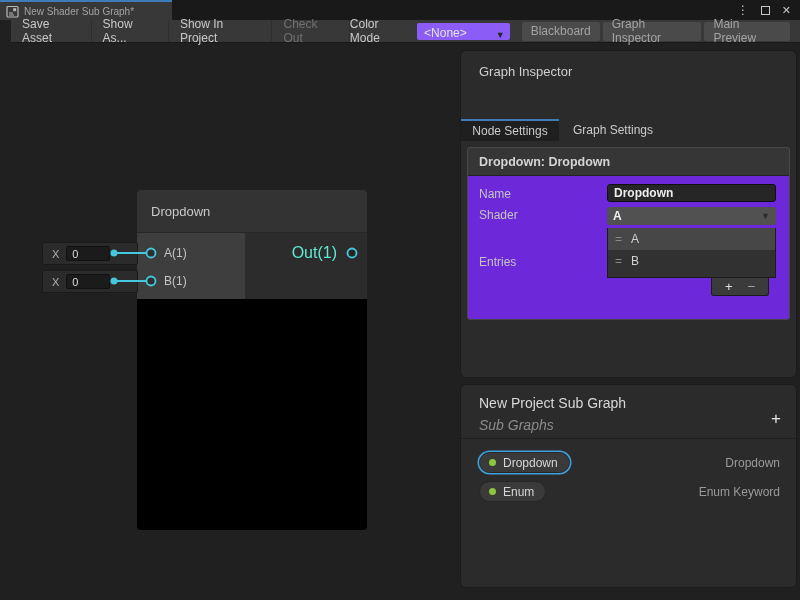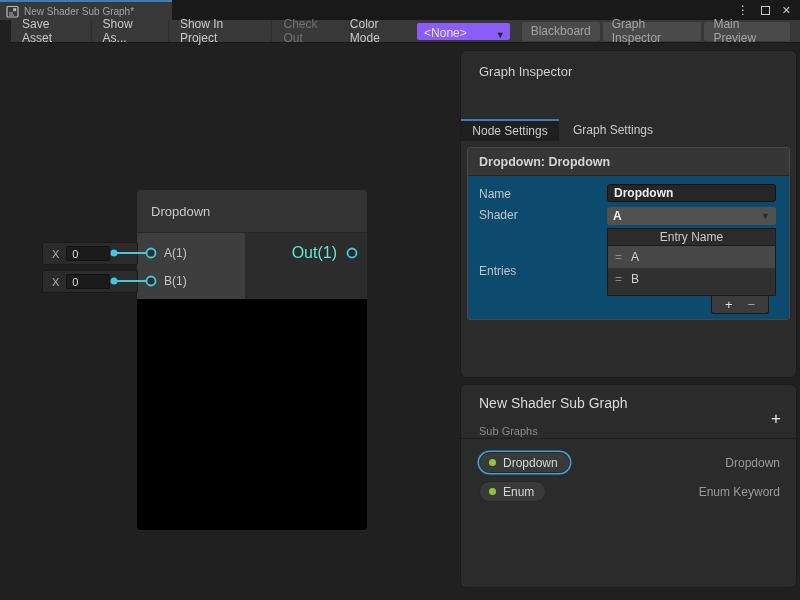--- a/index.html
+++ b/index.html
@@ -73,21 +73,21 @@
 
   
   .panel { position:absolute; left:460px; width:337px; background:#2b2b2b; border:1px solid #1b1b1b; border-radius:6px; z-index:3; }
   .inspector { top:50px; height:328px; }
   .insp-header { padding:13px 0 0 18px; font-size:13px; color:#cfcfcf; height:28px; }
   .insp-tabs { display:flex; height:22px; margin-top:40px; font-size:12px; }
   .tab { display:flex; align-items:center; justify-content:center; color:#cbcbcb; }
   .tab.active { width:98px; background:#1f1f1f; border-top:2px solid #3e7cb8; }
   .tab.inactive { width:108px; }
 
-  .section { margin:6px; border:1px solid #484848; border-radius:3px; height:173px; background:#0c4a6e; }
+  .section { margin:6px; border:1px solid #484848; border-radius:3px; height:173px; background:#6d28d9; }
   .sec-header {
     height:28px; background:#363636; border-bottom:1px solid #242424; border-radius:2px 2px 0 0;
     display:flex; align-items:center; padding-left:11px; font-size:12.5px; font-weight:bold; color:#d4d4d4;
   }
   .sec-body { padding:8px 13px 0 11px; }
   .frow { display:flex; margin-bottom:3px; }
   .flabel { width:128px; font-size:12px; color:#c4c4c4; padding-top:3px; flex-shrink:0; }
   .fcontrol { flex:1; min-width:0; }
   .text-field {
     height:18px; background:#262626; border:1px solid #101010; border-radius:3px;
@@ -113,21 +113,21 @@
     border-radius:0 0 3px 3px; margin-left:auto; margin-right:7px;
     display:flex; align-items:center; justify-content:center; gap:15px;
   }
   .lf-add { font-size:13px; color:#e0e0e0; line-height:1; }
   .lf-remove { font-size:13px; color:#a8a8a8; line-height:1; }
 
   
   .blackboard { top:384px; height:204px; }
   .bb-header { position:relative; height:54px; padding:10px 0 0 18px; border-bottom:1px solid #202020; }
   .bb-title { font-size:14px; color:#d8d8d8; }
-  .bb-sub { font-size:11px; color:#8b8b8b; margin-top:14px; }
+  .bb-sub { font-size:14px; color:#8b8b8b; margin-top:6px;font-style:italic; }
   .bb-plus { position:absolute; right:15px; top:25px; font-size:17px; color:#e6e6e6; line-height:1; }
   .bb-rows { padding-top:9px; }
   .bb-row { height:29px; display:flex; align-items:center; padding:0 16px 0 18px; }
   .pill {
     display:inline-flex; align-items:center; gap:7px; height:21px; padding:0 11px 0 9px;
     background:#3a3a3a; border:1px solid #272727; border-radius:11px; font-size:12px; color:#d6d6d6;
   }
   .pill.selected { box-shadow:0 0 0 1.5px #3f9fd9; }
   .dot { width:7px; height:7px; border-radius:50%; background:#8dc63f; flex-shrink:0; }
   .bb-type { margin-left:auto; font-size:12px; color:#9a9a9a; }
@@ -225,21 +225,20 @@
           <div class="fcontrol">
             <div class="drop-field">
               <span>A</span>
               <span class="arrow">▼</span>
             </div>
           </div>
         </div>
         <div class="frow entries">
           <div class="flabel">Entries</div>
           <div class="fcontrol">
-            <div class="list-header">Entry Name</div>
             <div class="list-rows">
               <div class="list-row selected">
                 <span class="handle">=</span>
                 <span>A</span>
               </div>
               <div class="list-row">
                 <span class="handle">=</span>
                 <span>B</span>
               </div>
             </div>
@@ -248,21 +247,21 @@
               <span class="lf-remove">−</span>
             </div>
           </div>
         </div>
       </div>
     </div>
   </div>
 
   <div class="panel blackboard">
     <div class="bb-header">
-      <div class="bb-title">New Shader Sub Graph</div>
+      <div class="bb-title">New Project Sub Graph</div>
       <div class="bb-sub">Sub Graphs</div>
       <div class="bb-plus">+</div>
     </div>
     <div class="bb-rows">
       <div class="bb-row">
         <div class="pill selected">
           <span class="dot"></span>
           <span>Dropdown</span>
         </div>
         <span class="bb-type">Dropdown</span>

